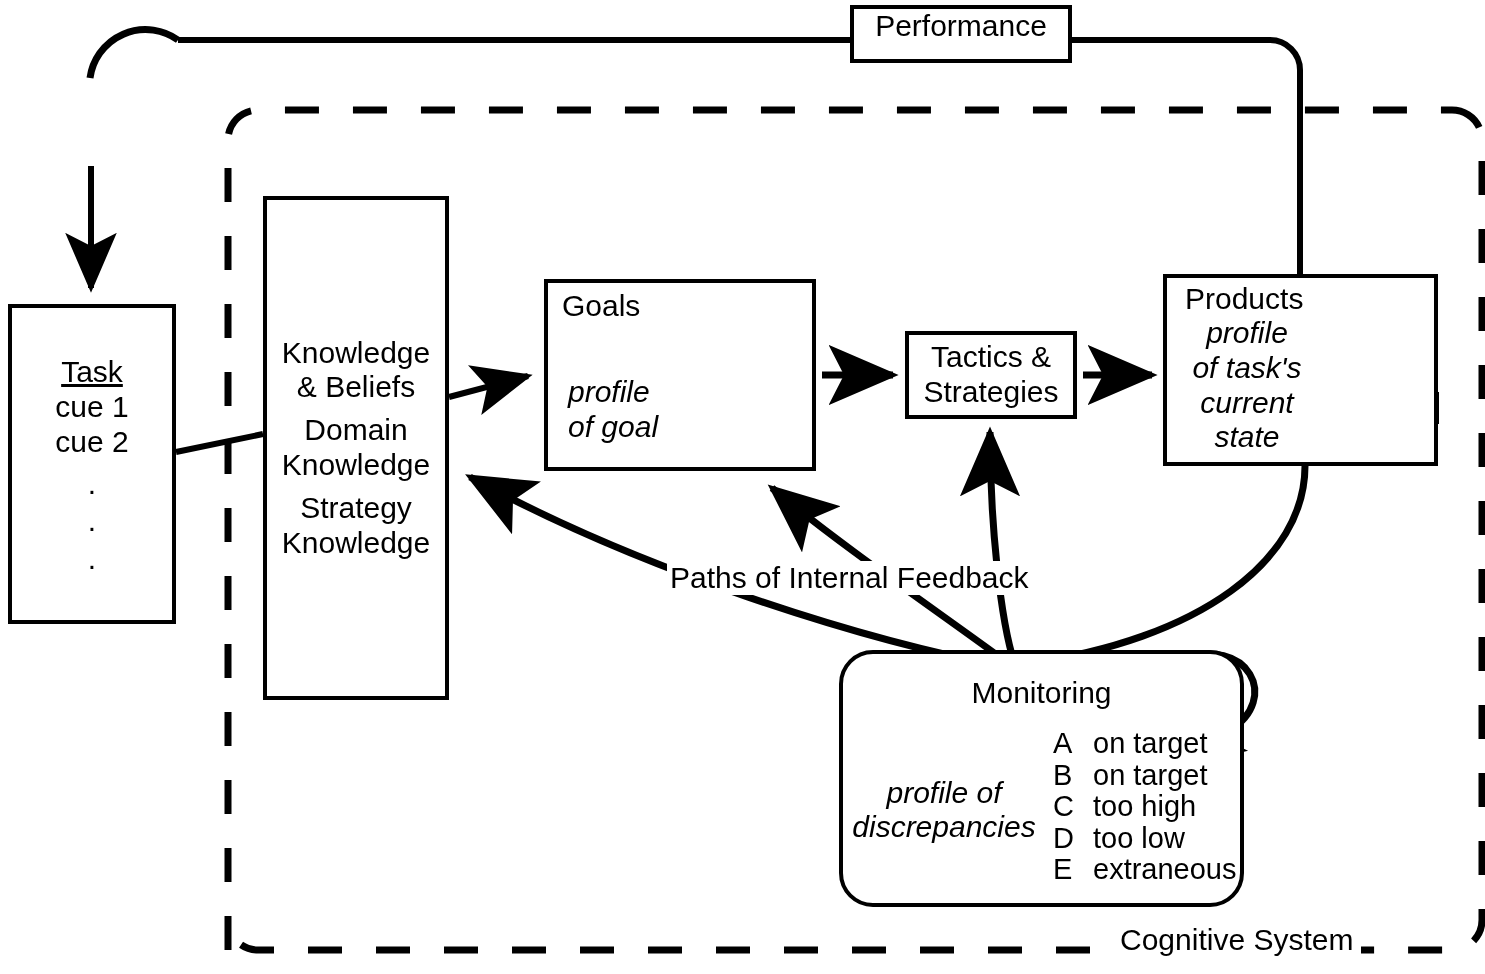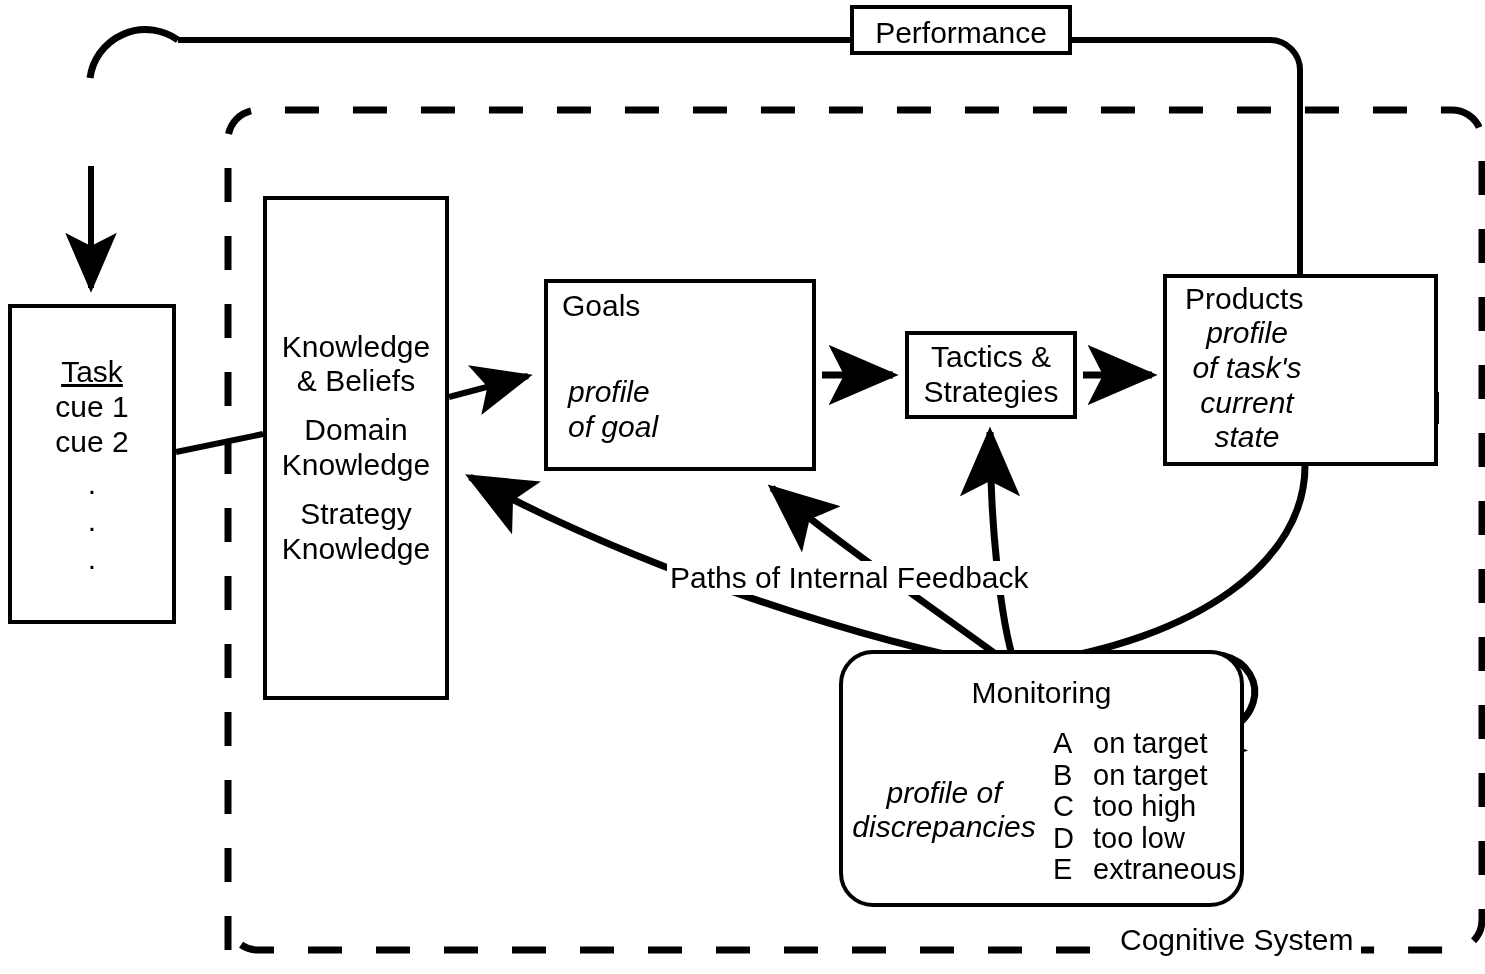--- a/index.html
+++ b/index.html
@@ -48,23 +48,23 @@
     left: 5px; top: 6px;
     width: 172px; height: 160px;
     display: flex;
     align-items: center;
     justify-content: center;
     text-align: center;
   }
   
   #performance {
     left: 850px; top: 5px;
-    width: 222px; height: 50px;
-    display: flex;
-    align-items: flex-end;
+    width: 222px; height: 58px;
+    display: flex;
+    align-items: flex-start;
     justify-content: center;
   }
   
   #task {
     left: 8px; top: 304px;
     width: 168px; height: 320px;
     display: flex;
     align-items: center;
     justify-content: center;
     text-align: center;
@@ -78,21 +78,21 @@
   }
   
   #knowledge {
     left: 263px; top: 196px;
     width: 186px; height: 504px;
     display: flex;
     flex-direction: column;
     align-items: center;
     justify-content: center;
     text-align: center;
-    gap: 14px;
+    gap: 8px;
   }
   
   #goals {
     left: 544px; top: 279px;
     width: 272px; height: 192px; text-decoration: underline;
   }
   #goals .hdr {
     position: absolute;
     left: 14px; top: 6px;
   }

